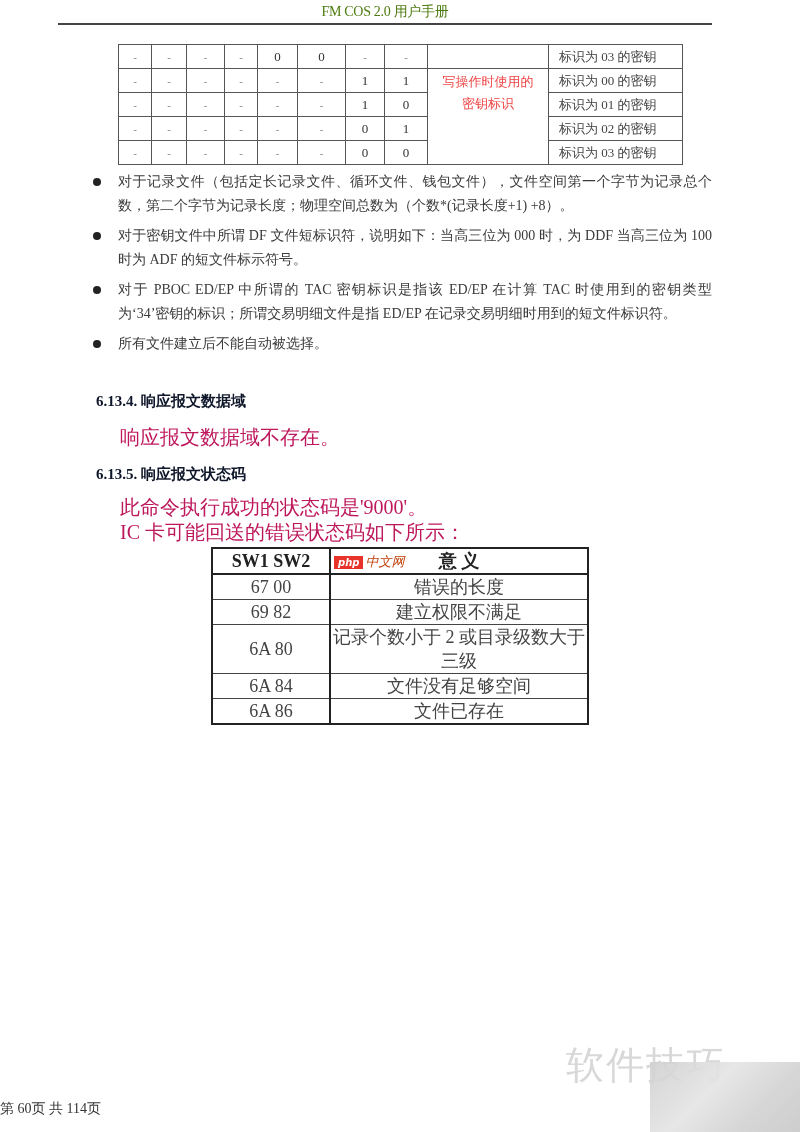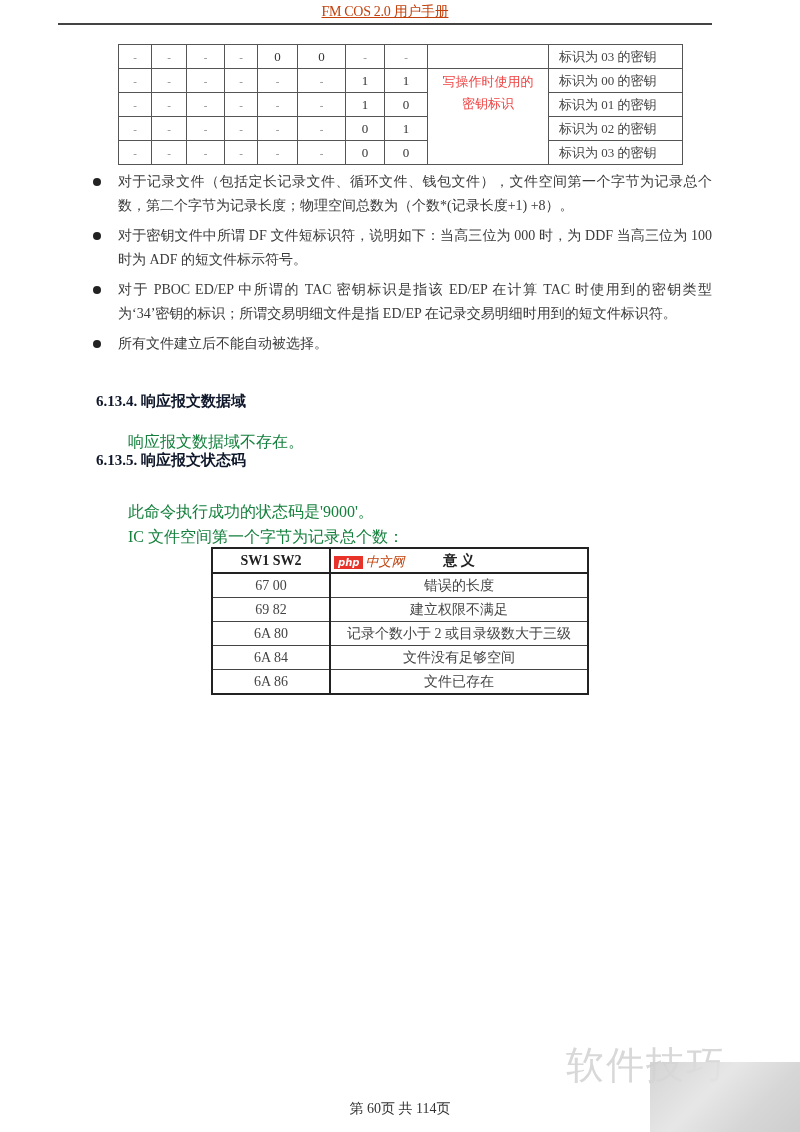--- a/index.html
+++ b/index.html
@@ -20,23 +20,22 @@
     left: 58px;
     top: 0;
     width: 654px;
     height: 23px;
     border-bottom: 2px solid #444;
     text-align: center;
   }
   .page-header span {
     font-size: 14px;
     line-height: 24px;
-    color: #c2410c;
+    color: #4d7c0f;
     letter-spacing: -0.3px;
-    text-decoration: underline;
   }
   
   .bit-table {
     position: absolute;
     left: 118px;
     top: 44px;
     border-collapse: collapse;
     font-size: 13px;
     color: #333;
   }
@@ -91,33 +90,33 @@
     position: absolute;
     left: 88px;
     font-size: 15px;
     font-weight: bold;
     color: #0f172a;
     margin: 8px;
   }
   .para {
     position: absolute;
     left: 120px;
-    font-size: 16px;
-    color: #15803d;
-    margin: 8px;
+    font-size: 20px;
+    color: #be185d;
+    margin: 0;
   }
   
   .sw-table {
     position: absolute;
     left: 211px;
     top: 547px;
     width: 378px;
     border-collapse: collapse;
     border: 2px solid #222;
-    font-size: 14px;
+    font-size: 18px;
     color: #444;
   }
   .sw-table th, .sw-table td {
     border: 1px solid #444;
     height: 23px;
     padding: 0;
     text-align: center;
     vertical-align: middle;
   }
   .sw-table th {
@@ -150,21 +149,21 @@
     font-family: "DejaVu Sans", sans-serif;
     font-size: 13px;
     color: #c2410c;
     font-style: italic;
   }
   .footer {
     position: absolute;
     left: 0;
     width: 800px;
     top: 1100px;
-    text-align: center;
+    text-align: left;
     font-size: 14px;
     color: #333;
   }
   .watermark {
     position: absolute;
     left: 566px;
     top: 1040px;
     font-family: "DejaVu Sans", sans-serif;
     font-size: 38px;
     color: #d8d8d8;
@@ -280,23 +279,23 @@
   </li>
   <li>
     <span class="dot"></span>
     <span>所有文件建立后不能自动被选择。</span>
   </li>
 </ul>
 
 <h3 class="section-heading" style="top:384px;">6.13.4. 响应报文数据域</h3>
 <p class="para" style="top:424px;">响应报文数据域不存在。</p>
 
-<h3 class="section-heading" style="top:443px;">6.13.5. 响应报文状态码</h3>
+<h3 class="section-heading" style="top:457px;">6.13.5. 响应报文状态码</h3>
 <p class="para" style="top:494px;">此命令执行成功的状态码是'9000'。</p>
-<p class="para" style="top:519px;">IC 文件空间第一个字节为记录总个数：</p>
+<p class="para" style="top:519px;">IC 卡可能回送的错误状态码如下所示：</p>
 
 <table class="sw-table">
   <tbody>
       <tr>
     <th class="code-col">SW1 SW2</th>
     <th style="">意    义</th>
   </tr>
   <tr>
     <td class="code-col">67 00</td>
     <td>错误的长度</td>

